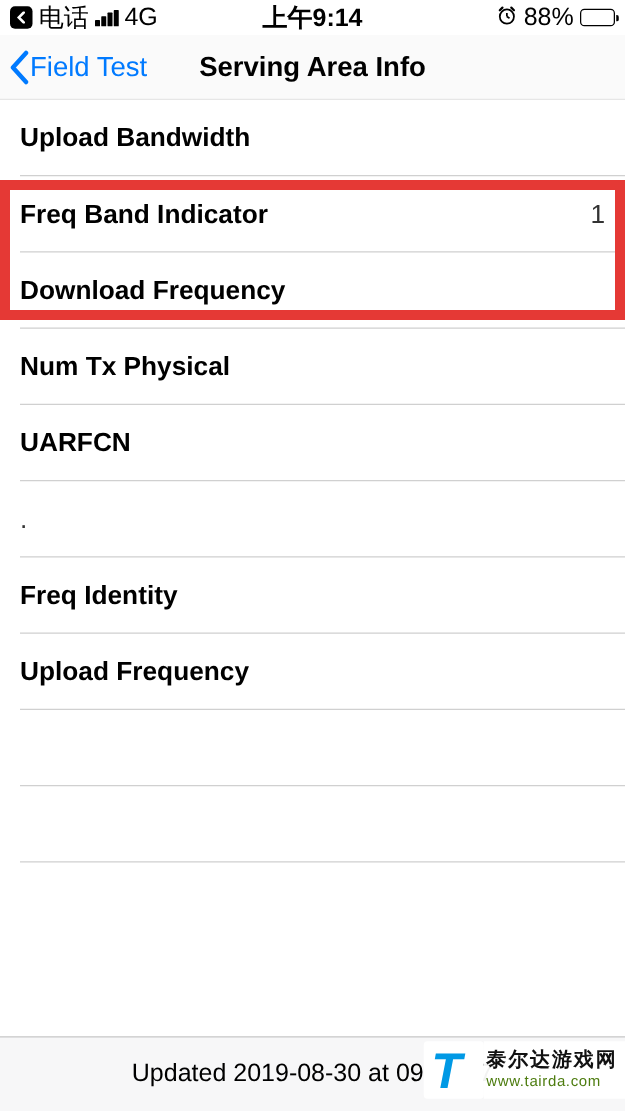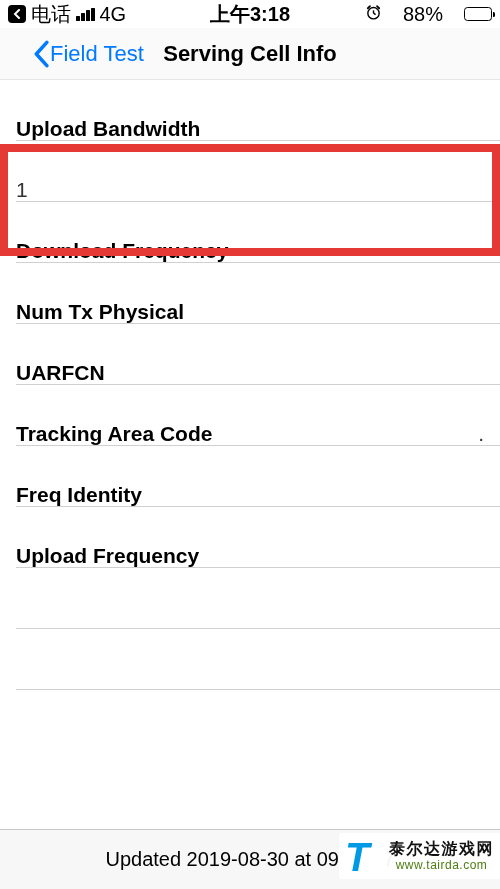--- a/index.html
+++ b/index.html
@@ -33,21 +33,21 @@
     }
     .status-center {
       position: absolute;
       left: 50%;
       transform: translateX(-50%);
       font-weight: 600;
     }
     .status-right {
       display: flex;
       align-items: center;
-      gap: 21px;
+      gap: 5px;
     }
     .back-badge {
       display: inline-flex;
       align-items: center;
       justify-content: center;
       background: #000;
       color: #fff;
       border-radius: 4px;
       width: 18px;
       height: 18px;
@@ -110,40 +110,39 @@
       border-bottom: 0.5px solid rgba(0,0,0,0.08);
       background: #fafafa;
     }
     .nav-back {
       display: flex;
       align-items: center;
       color: #007aff;
       font-size: 22px;
       padding-left: 6px;
       cursor: pointer;
-      margin-left: 26px;
     }
     .nav-back svg {
       width: 18px;
       height: 28px;
     }
     .nav-title {
       position: absolute;
       left: 50%;
       transform: translateX(-50%);
       font-size: 22px;
       font-weight: 700;
       color: #000;
     }
     .content {
       position: relative;
     }
     .row {
       display: flex;
-      align-items: flex-end;
+      align-items: center;
       justify-content: space-between;
       padding: 0 16px;
       height: 61px;
       font-size: 21px;
       font-weight: 700;
       color: #000;
       position: relative;
     }
     .row::after {
       content: "";
@@ -209,21 +208,20 @@
       line-height: 1;
       font-family: Arial, sans-serif;
     }
     .watermark .text-block {
       display: flex;
       flex-direction: column;
       justify-content: center;
       padding: 2px 6px 2px 2px;
       background: rgba(255,255,255,0.95);
       height: 46px;
-      text-align: center;
     }
     .watermark .cn {
       font-size: 16px;
       font-weight: 700;
       color: #111;
       letter-spacing: 1.5px;
       line-height: 1.1;
     }
     .watermark .url {
       font-size: 12px;
@@ -244,21 +242,21 @@
     </span>
     <span>电话</span>
     <span class="signal-bars">
       <span></span>
         <span></span>
         <span></span>
         <span></span>
     </span>
     <span>4G</span>
   </div>
-  <div class="status-center">上午3:18</div>
+  <div class="status-center">上午9:14</div>
   <div class="status-right">
     <span class="alarm-icon">
       <svg width="17" height="17" viewBox="0 0 24 24" fill="#000">
           <circle cx="12" cy="13" r="8" fill="none" stroke="#000" stroke-width="2"></circle>
           <line x1="12" y1="13" x2="12" y2="9" stroke="#000" stroke-width="2"></line>
           <line x1="12" y1="13" x2="15" y2="15" stroke="#000" stroke-width="2"></line>
           <line x1="4" y1="6" x2="7" y2="3" stroke="#000" stroke-width="2.5" stroke-linecap="round"></line>
           <line x1="20" y1="6" x2="17" y2="3" stroke="#000" stroke-width="2.5" stroke-linecap="round"></line>
         </svg>
     </span>
@@ -269,47 +267,47 @@
   </div>
 </div>
 
 <div class="nav-bar">
   <div class="nav-back">
     <svg viewBox="0 0 14 24">
         <path d="M12 2 L3 12 L12 22" stroke="#007aff" stroke-width="3" fill="none" stroke-linecap="round" stroke-linejoin="round"></path>
       </svg>
     <span>Field Test</span>
   </div>
-  <div class="nav-title">Serving Cell Info</div>
+  <div class="nav-title">Serving Area Info</div>
 </div>
 
 <div class="content">
   <div class="highlight-box"></div>
 
   <div class="row">
     <span>Upload Bandwidth</span>
     <span class="value"></span>
   </div>
   <div class="row">
+    <span>Freq Band Indicator</span>
     <span class="value">1</span>
   </div>
   <div class="row">
     <span>Download Frequency</span>
     <span class="value"></span>
   </div>
   <div class="row">
     <span>Num Tx Physical</span>
     <span class="value"></span>
   </div>
   <div class="row">
     <span>UARFCN</span>
     <span class="value"></span>
   </div>
   <div class="row">
-    <span>Tracking Area Code</span>
     <span class="value">.</span>
   </div>
   <div class="row">
     <span>Freq Identity</span>
     <span class="value"></span>
   </div>
   <div class="row">
     <span>Upload Frequency</span>
     <span class="value"></span>
   </div>

